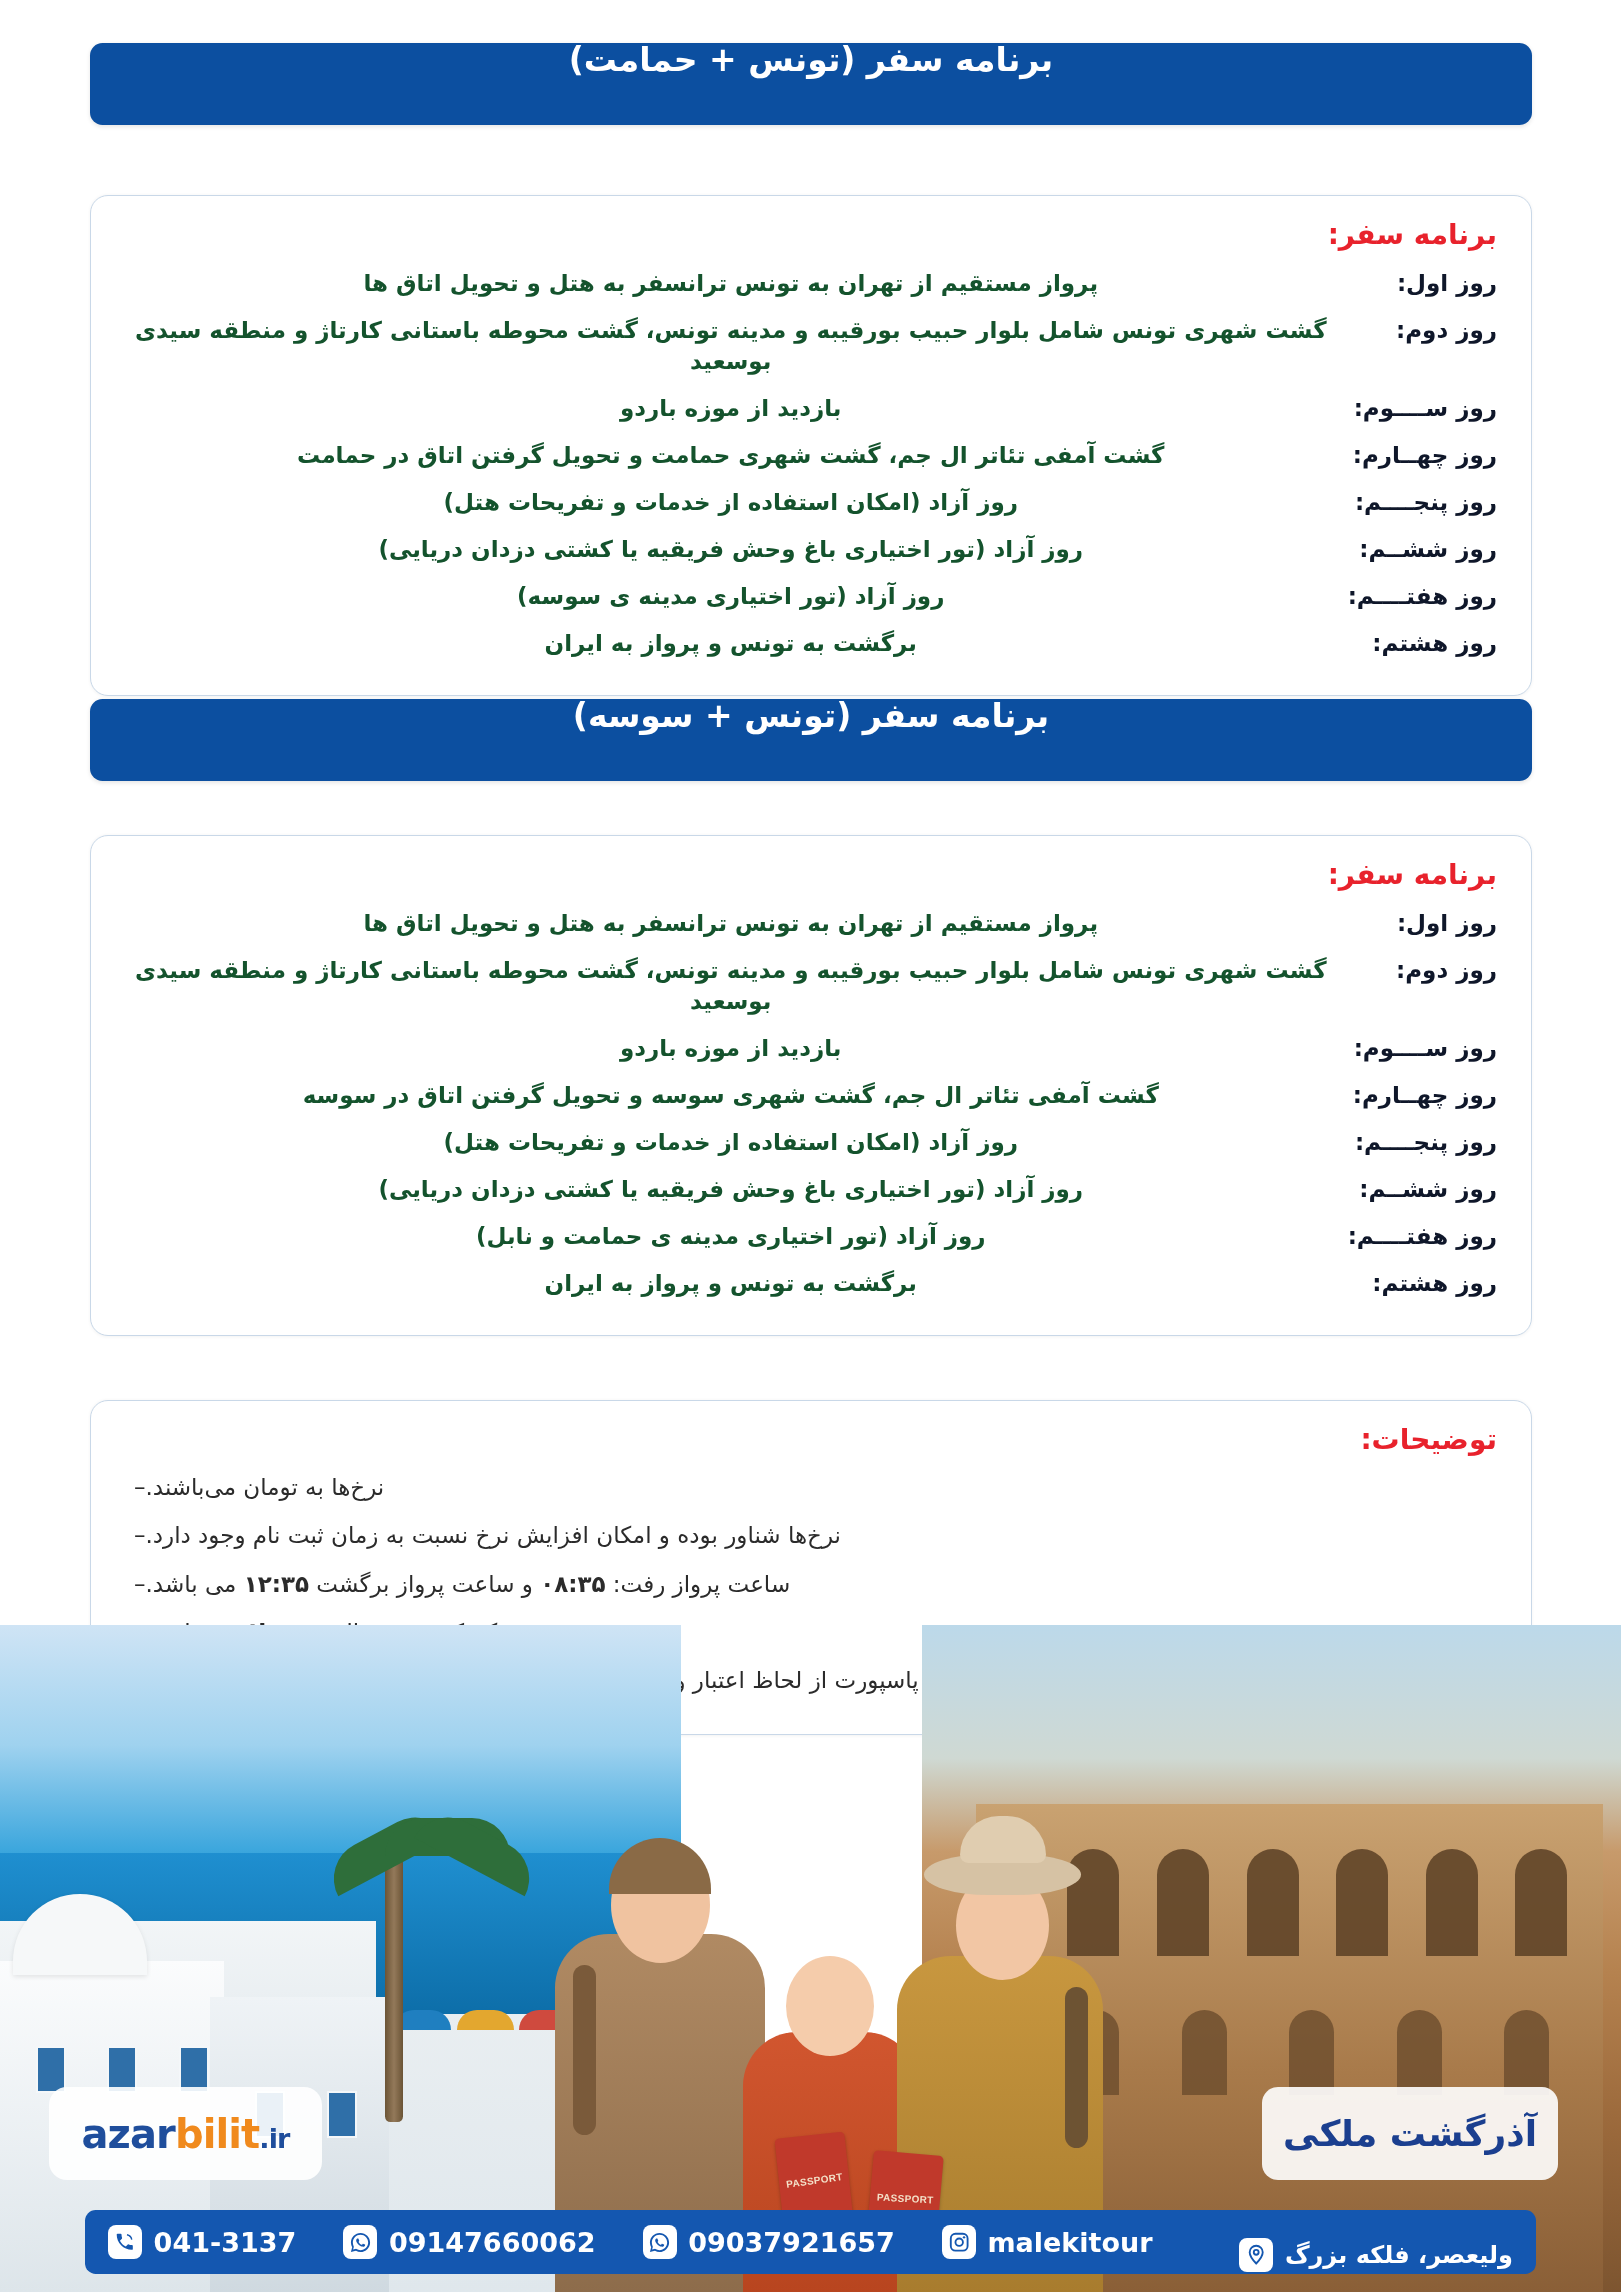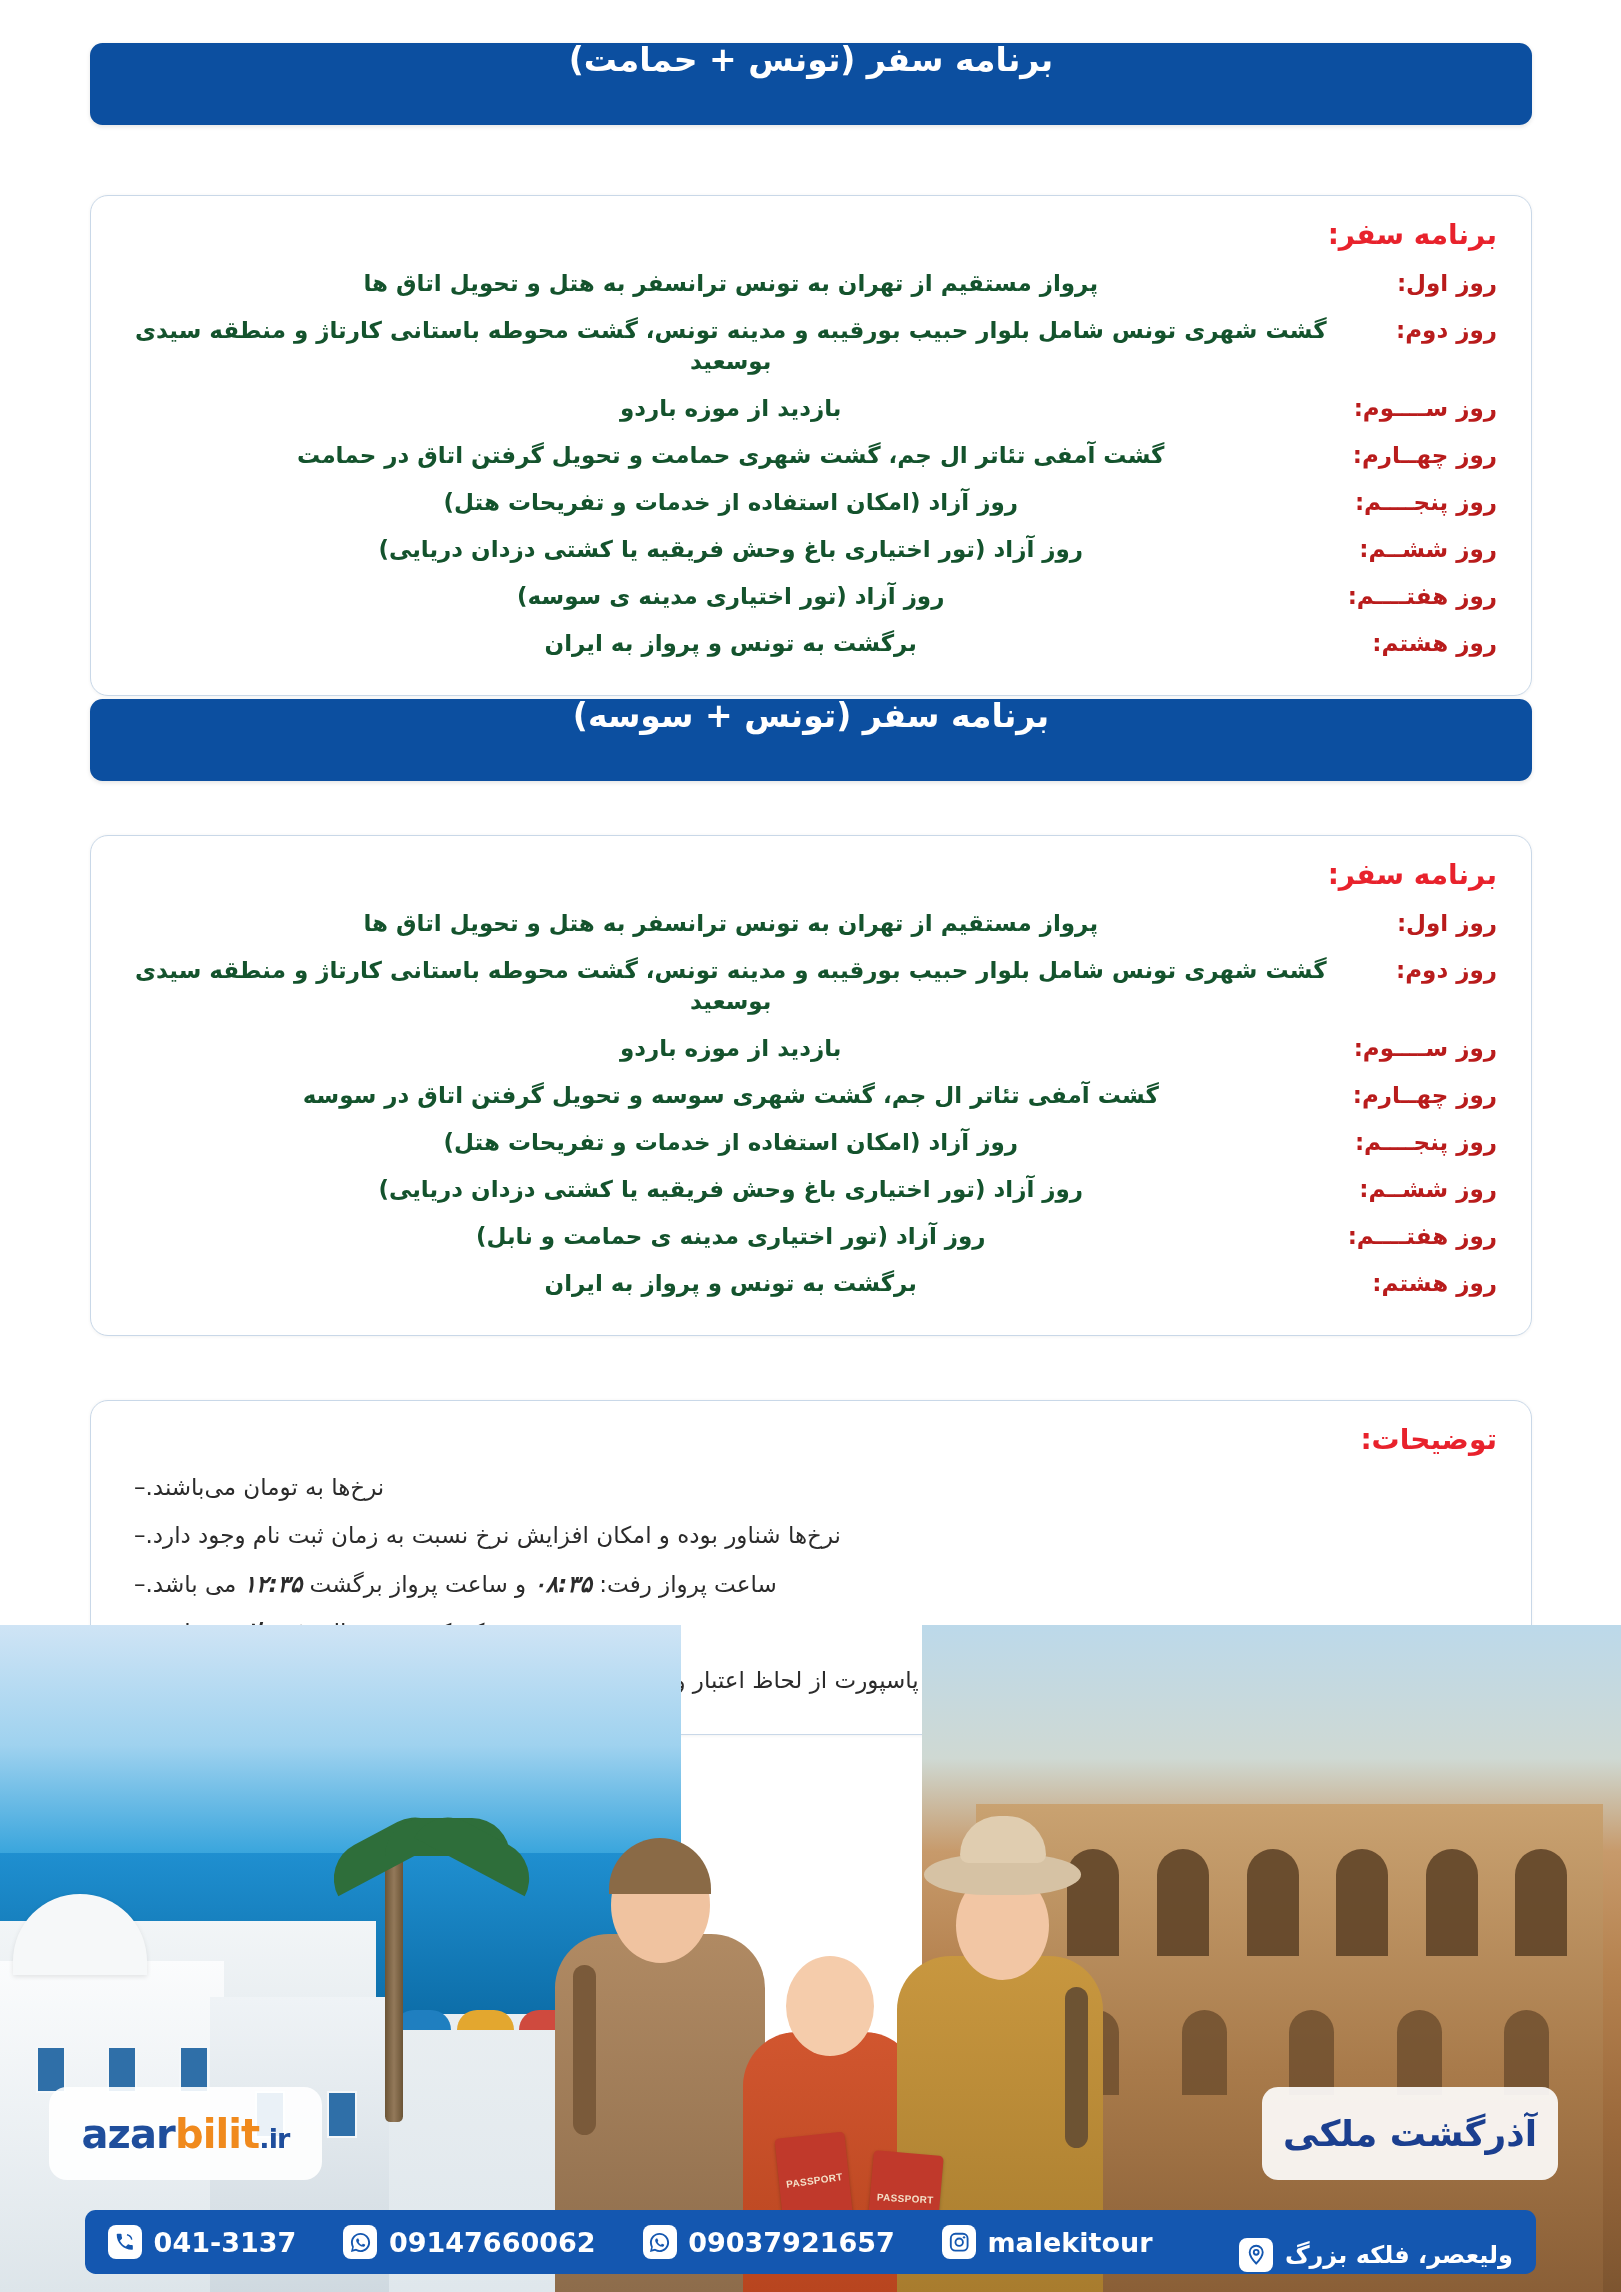--- a/index.html
+++ b/index.html
@@ -74,21 +74,21 @@
     display: flex;
     flex-direction: row;
     align-items: baseline;
     justify-content: flex-start;
     padding: 8px 0;
     font-size: 23px;
     line-height: 1.35;
   }
   .day-label {
     font-weight: bold;
-    color: #b91c1c;
+    color: #0f172a;
     white-space: nowrap;
     width: 148px;
     flex: 0 0 148px;
     text-align: right;
   }
   .day-text {
     color: #14532d;
     font-weight: bold;
     padding-right: 12.5px;
     text-align: center;
@@ -113,21 +113,21 @@
     flex: 0 0 auto;
     margin-right: 0;
     margin-left: 9px;
     color: #2b2b2b;
     order: 2;
   }
   .note-text {
     order: 1;
     text-align: right;
   }
-  .note-text b { font-weight: bold; font-style: italic; }
+  .note-text b { font-weight: bold; }
 
   
   .photo-band {
     position: absolute;
     left: 0;
     top: 1625px;
     width: 1621px;
     height: 667px;
     overflow: hidden;
   }

